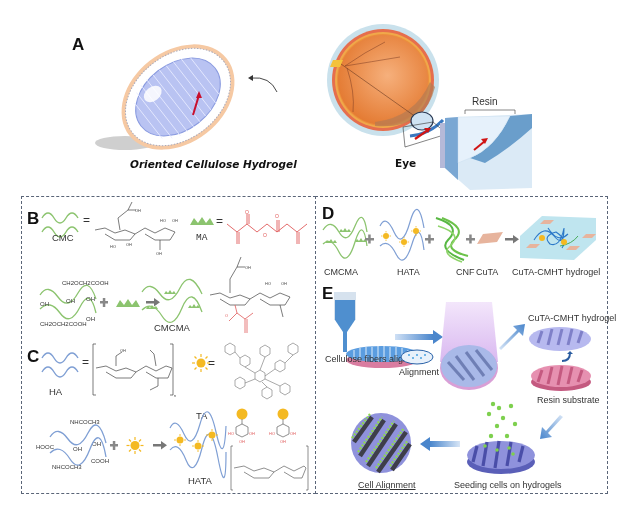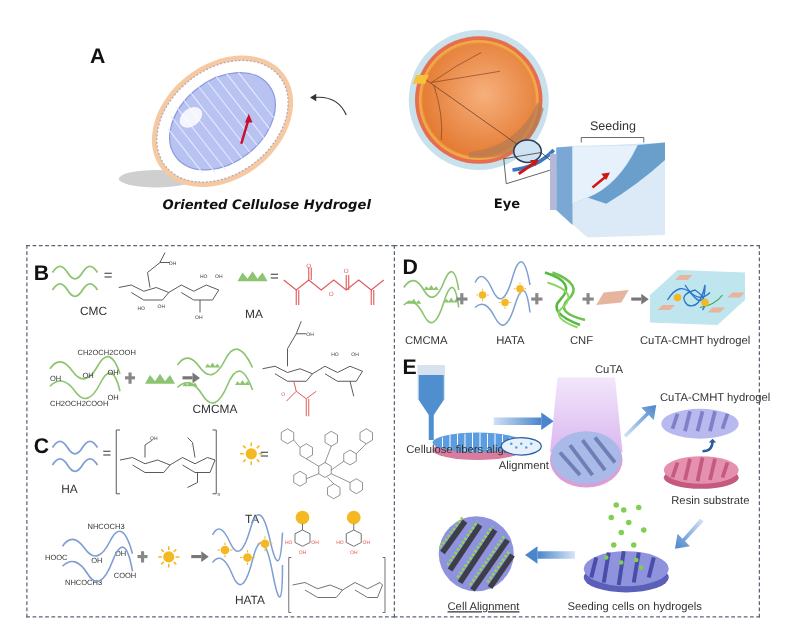--- a/index.html
+++ b/index.html
@@ -62,21 +62,21 @@
   <line x1="16" y1="42" x2="98" y2="100" stroke="#6b3b22" stroke-width="0.6"></line>
   <path d="M20 44 Q40 30 60 20 M22 46 Q30 70 28 90 M20 44 Q45 40 75 35" fill="none" stroke="#7a3a22" stroke-width="0.5"></path>
   <ellipse cx="97" cy="99" rx="11" ry="9" fill="#cfe3f3" stroke="#2a3a55" stroke-width="1.2"></ellipse>
   <path d="M85 114 Q105 112 118 98" fill="none" stroke="#3a78c0" stroke-width="3"></path>
   <path d="M80 125 L78 105 L108 100 L122 112 Z" fill="none" stroke="#333" stroke-width="0.6"></path>
   <line x1="90" y1="117" x2="103" y2="108" stroke="#d01515" stroke-width="2.2"></line>
   <polygon points="106,106 99,106 103,111" fill="#d01515"></polygon>
 </svg>
 <div class="abs lbl-bold" style="left:395px;top:157px;">Eye</div>
 
-<div class="abs lbl" style="left:472px;top:96px;font-size:10px;">Seeding</div>
+<div class="abs lbl" style="left:472px;top:96px;font-size:10px;">Resin</div>
 <svg style="left:440px;top:108px;" width="100" height="85">
   <line x1="25" y1="2" x2="75" y2="2" stroke="#555" stroke-width="0.7"></line>
   <line x1="25" y1="2" x2="25" y2="6" stroke="#555" stroke-width="0.7"></line>
   <line x1="75" y1="2" x2="75" y2="6" stroke="#555" stroke-width="0.7"></line>
   <path d="M5 10 L92 6 L92 80 L30 82 L5 60 Z" fill="#dbeaf6"></path>
   <path d="M5 10 L18 9 L18 72 L5 60 Z" fill="#7aa7d3"></path>
   <path d="M70 8 L92 6 L92 20 Q70 40 45 55 L30 50 Q55 40 70 8 Z" fill="#6a9ecb"></path>
   <path d="M18 9 L70 8 Q55 40 30 50 L18 55 Z" fill="#e6f1fb" stroke="#c4dbee" stroke-width="0.4"></path>
   <line x1="34" y1="42" x2="45" y2="33" stroke="#d01515" stroke-width="2"></line>
   <polygon points="48,30 41,31 45,36" fill="#d01515"></polygon>
@@ -85,42 +85,42 @@
 
 <div class="dash-box" style="left:21px;top:196px;width:295px;height:298px;"></div>
 <div class="dash-box" style="left:315px;top:196px;width:293px;height:298px;border-left:none;"></div>
 
 <div class="abs panel-letter" style="left:27px;top:209px;">B</div>
 <svg style="left:40px;top:210px;" width="40" height="30">
   <path d="M2 8 Q8 -2 14 8 T26 8 T38 8" fill="none" stroke="#8cc46f" stroke-width="1.4"></path>
   <path d="M2 22 Q8 12 14 22 T26 22 T38 22" fill="none" stroke="#8cc46f" stroke-width="1.4"></path>
 </svg>
 <div class="abs lbl" style="left:83px;top:213px;font-size:12px;">=</div>
-<div class="abs lbl" style="left:52px;top:244px;margin-left:12px;">CMC</div>
+<div class="abs lbl" style="left:52px;top:232px;">CMC</div>
 <svg style="left:90px;top:198px;" width="100" height="60">
   <g fill="none" stroke="#444" stroke-width="0.7">
     <path d="M5 32 L15 30 L25 35 L35 32 L45 36 L40 42 L25 42 L15 36"></path>
     <path d="M45 36 L55 30 L65 35 L75 30 L85 34 L80 42 L65 42 L55 36"></path>
     <path d="M30 32 L28 20 L38 12 L42 4"></path>
     <path d="M38 12 L46 12"></path>
     <path d="M70 42 L70 52"></path>
   </g>
   <text x="45" y="14" font-size="4" fill="#444" font-family="Liberation Sans, sans-serif">OH</text>
   <text x="70" y="24" font-size="4" fill="#444" font-family="Liberation Sans, sans-serif">HO</text>
   <text x="82" y="24" font-size="4" fill="#444" font-family="Liberation Sans, sans-serif">OH</text>
   <text x="20" y="50" font-size="4" fill="#444" font-family="Liberation Sans, sans-serif">HO</text>
   <text x="36" y="48" font-size="4" fill="#444" font-family="Liberation Sans, sans-serif">OH</text>
   <text x="66" y="57" font-size="4" fill="#444" font-family="Liberation Sans, sans-serif">OH</text>
 </svg>
 
 <svg style="left:190px;top:216px;" width="26" height="10">
   <polygon points="0,9 4,2 8,7 12,1 16,7 20,2 24,9" fill="#8cc46f"></polygon>
 </svg>
 <div class="abs lbl" style="left:216px;top:214px;font-size:12px;">=</div>
-<div class="abs lbl" style="left:196px;top:246px;">MA</div>
+<div class="abs lbl" style="left:196px;top:232px;font-family:Liberation Mono, monospace;">MA</div>
 <svg style="left:225px;top:210px;" width="90" height="35">
   <g fill="none" stroke="#e05a5a" stroke-width="0.9">
     <path d="M2 14 L12 22 L22 14 L32 22 L42 14 L52 22 L62 14 L72 22 L82 14"></path>
     <path d="M12 22 L12 34 M14 22 L14 34"></path>
     <path d="M72 22 L72 34 M74 22 L74 34"></path>
     <path d="M22 14 L22 4 M24 14 L24 4"></path>
     <path d="M52 22 L52 10 M54 22 L54 10"></path>
   </g>
   <text x="20" y="4" font-size="5" fill="#e05a5a" font-family="Liberation Sans, sans-serif">O</text>
   <text x="50" y="8" font-size="5" fill="#e05a5a" font-family="Liberation Sans, sans-serif">O</text>
@@ -351,21 +351,21 @@
     <path d="M14 26 Q24 10 34 22 T44 14 Q40 34 30 30 Q22 22 36 18 Q48 26 42 34"></path>
     <path d="M28 14 Q38 30 48 20"></path>
   </g>
   <path d="M40 32 Q52 30 58 22" fill="none" stroke="#3aa54a" stroke-width="0.9"></path>
   <circle cx="22" cy="24" r="3" fill="#f4b922"></circle>
     <circle cx="44" cy="28" r="3" fill="#f4b922"></circle>
 </svg>
 <div class="abs lbl" style="left:324px;top:267px;font-size:9px;">CMCMA</div>
 <div class="abs lbl" style="left:397px;top:267px;font-size:9px;">HATA</div>
 <div class="abs lbl" style="left:456px;top:267px;font-size:9px;">CNF</div>
-<div class="abs lbl" style="left:476px;top:267px;font-size:9px;margin-top:23px;">CuTA</div>
+<div class="abs lbl" style="left:476px;top:267px;font-size:9px;">CuTA</div>
 <div class="abs lbl" style="left:512px;top:267px;font-size:9px;">CuTA-CMHT hydrogel</div>
 
 <div class="abs panel-letter" style="left:322px;top:284px;">E</div>
 
 <svg style="left:330px;top:290px;" width="90" height="80">
   <rect x="4" y="2" width="22" height="28" fill="#d6e2ee"></rect>
   <rect x="5" y="10" width="20" height="20" fill="#4f8fcf"></rect>
   <polygon points="5,30 25,30 17,42 13,42" fill="#4f8fcf"></polygon>
   <rect x="13" y="42" width="4" height="20" fill="#4f8fcf"></rect>
   <ellipse cx="52" cy="70" rx="36" ry="8" fill="#d97ca0"></ellipse>

